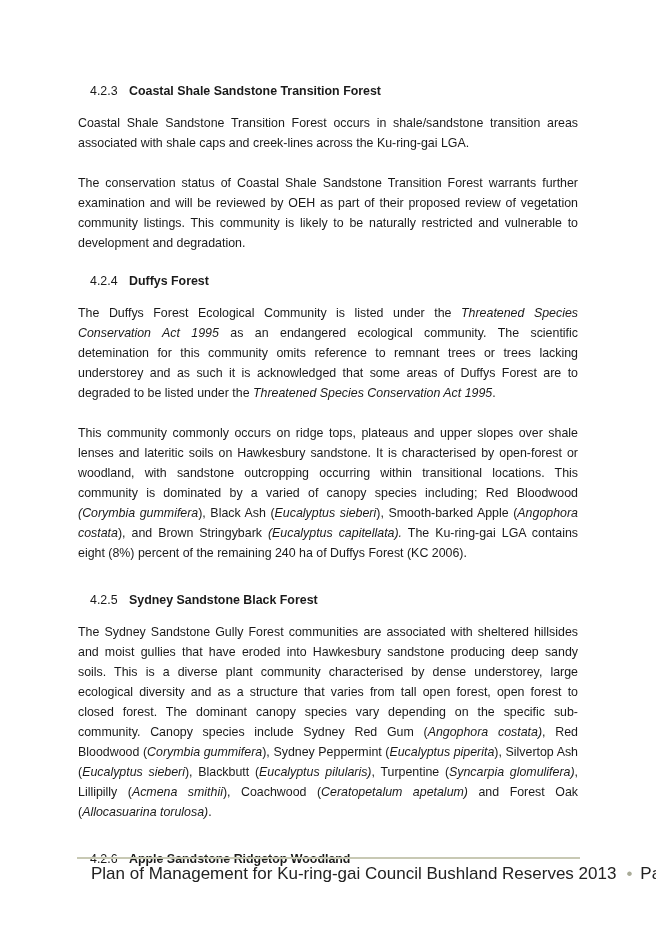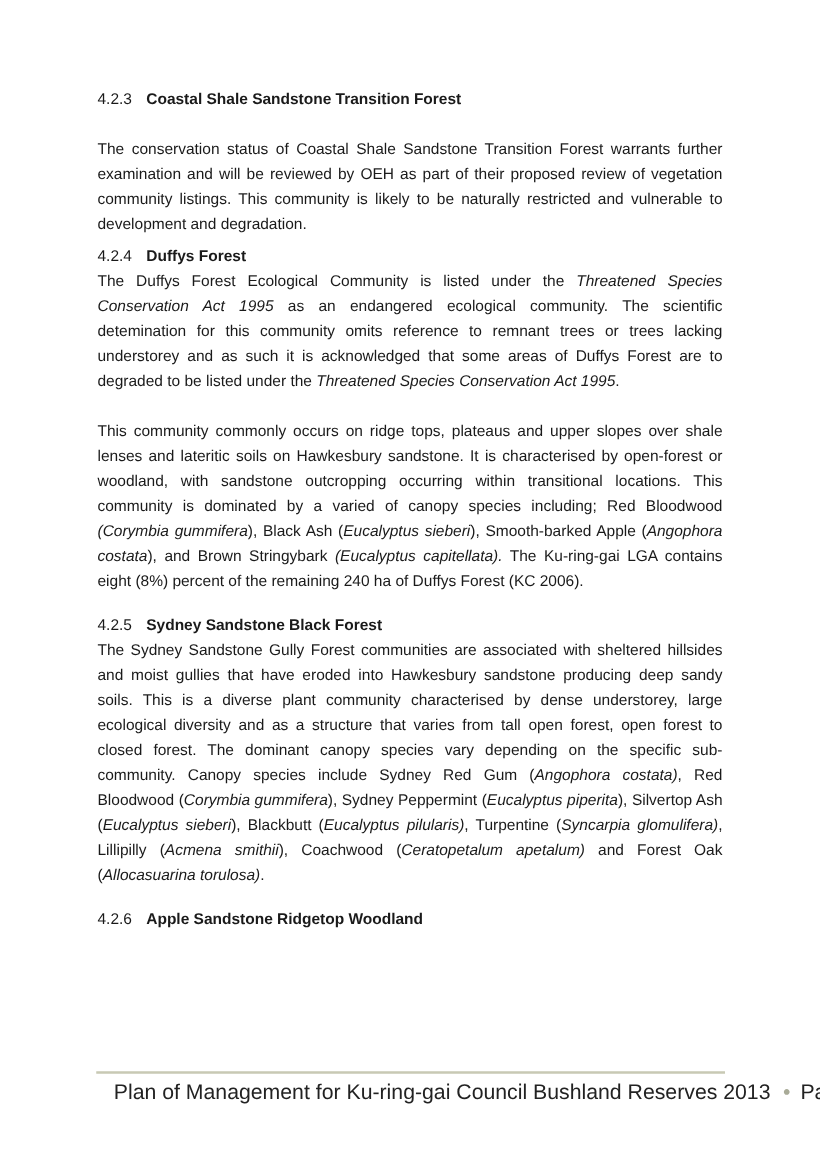--- a/index.html
+++ b/index.html
@@ -2,21 +2,21 @@
 <html><head>
 <meta charset="utf-8">
 <style>
   html, body { margin: 0; padding: 0; background: #ffffff; }
   body { width: 656px; height: 928px; position: relative; overflow: hidden; }
   .page {
     position: absolute; left: 78px; top: 69px; width: 500px;
     font-family: "Liberation Sans", sans-serif; font-size: 12.4px;
     line-height: 20px; color: #1a1a1a;
   }
-  .h { margin: 0; font-size: 12.4px; line-height: 20px; font-weight: normal; }
+  .h { margin: 12px; font-size: 12.4px; line-height: 20px; font-weight: normal; }
   .h .num { display: inline-block; width: 39px; }
   .h .title { font-weight: bold; }
   p { margin: 0; text-align: justify; }
   .gap-s { height: 6px; }
   .gap-l { height: 20px; }
   .gap-m { height: 15px; }
   i { font-style: italic; }
   .footer-line {
     position: absolute; left: 77px; top: 857px; width: 503px; height: 2px;
     background: #c8c9b4;
@@ -28,20 +28,21 @@
   }
   .footer .bullet { color: #a9ab98; margin: 0 8px 0 10px; }
   .footer b { font-weight: bold; }
 </style>
 </head>
 <body>
 
 <div class="page">
 
   <h3 class="h"><span class="num">4.2.3</span><span class="title">Coastal Shale Sandstone Transition Forest</span></h3>
+  <p>Coastal Shale Sandstone Transition Forest occurs in shale/sandstone transition areas associated with shale caps and creek-lines across the Ku-ring-gai LGA.</p>
   <div class="gap-l"></div>
   <p>The conservation status of Coastal Shale Sandstone Transition Forest warrants further examination and will be reviewed by OEH as part of their proposed review of vegetation community listings. This community is likely to be naturally restricted and vulnerable to development and degradation.</p>
   <div class="gap-s"></div>
 
   <h3 class="h"><span class="num">4.2.4</span><span class="title">Duffys Forest</span></h3>
   <p><span>The Duffys Forest Ecological Community is listed under the </span><i>Threatened Species Conservation Act 1995</i><span> as an endangered ecological community. The scientific detemination for this community omits reference to remnant trees or trees lacking understorey and as such it is acknowledged that some areas of Duffys Forest are to degraded to be listed under the </span><i>Threatened Species Conservation Act 1995</i><span>.</span></p>
   <div class="gap-l"></div>
   <p><span>This community commonly occurs on ridge tops, plateaus and upper slopes over shale lenses and lateritic soils on Hawkesbury sandstone. It is characterised by open-forest or woodland, with sandstone outcropping occurring within transitional locations. This community is dominated by a varied of canopy species including; Red Bloodwood </span><i>(Corymbia gummifera</i><span>), Black Ash (</span><i>Eucalyptus sieberi</i><span>), Smooth-barked Apple (</span><i>Angophora costata</i><span>), and Brown Stringybark </span><i>(Eucalyptus capitellata).</i><span> The Ku-ring-gai LGA contains eight (8%) percent of the remaining 240 ha of Duffys Forest (KC 2006).</span></p>
   <div class="gap-m"></div>
 

